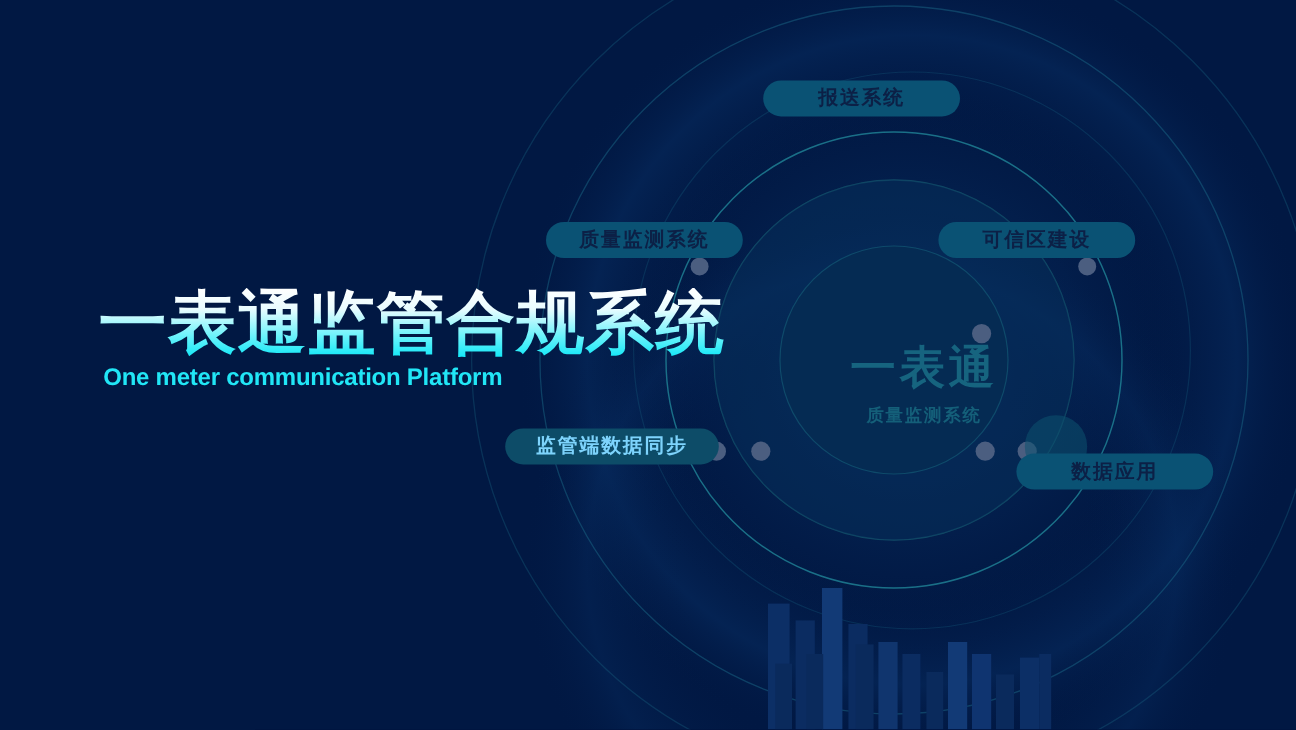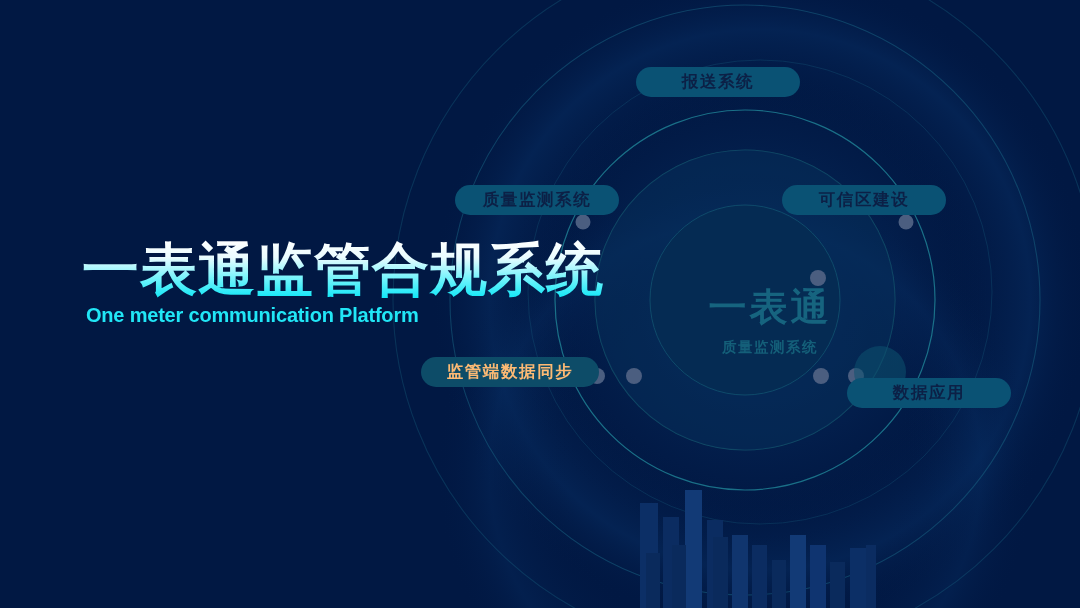--- a/index.html
+++ b/index.html
@@ -92,21 +92,21 @@
     color: #0c2046;
     font-size: 16.5px;
     font-weight: 700;
     letter-spacing: 1.6px;
     white-space: nowrap;
     box-sizing: border-box;
     padding: 4px 22px;
   }
   .node-pill.dim {
     background: #0d4c68;
-    color: #fdba74;
+    color: #7dd3fc;
   }
 </style>
 </head>
 <body>
 
 <div id="stage">
 
   <svg id="bg-svg" viewBox="0 0 1080 608">
     <defs>
       <radialGradient id="glowA" cx="50%" cy="50%" r="50%">

